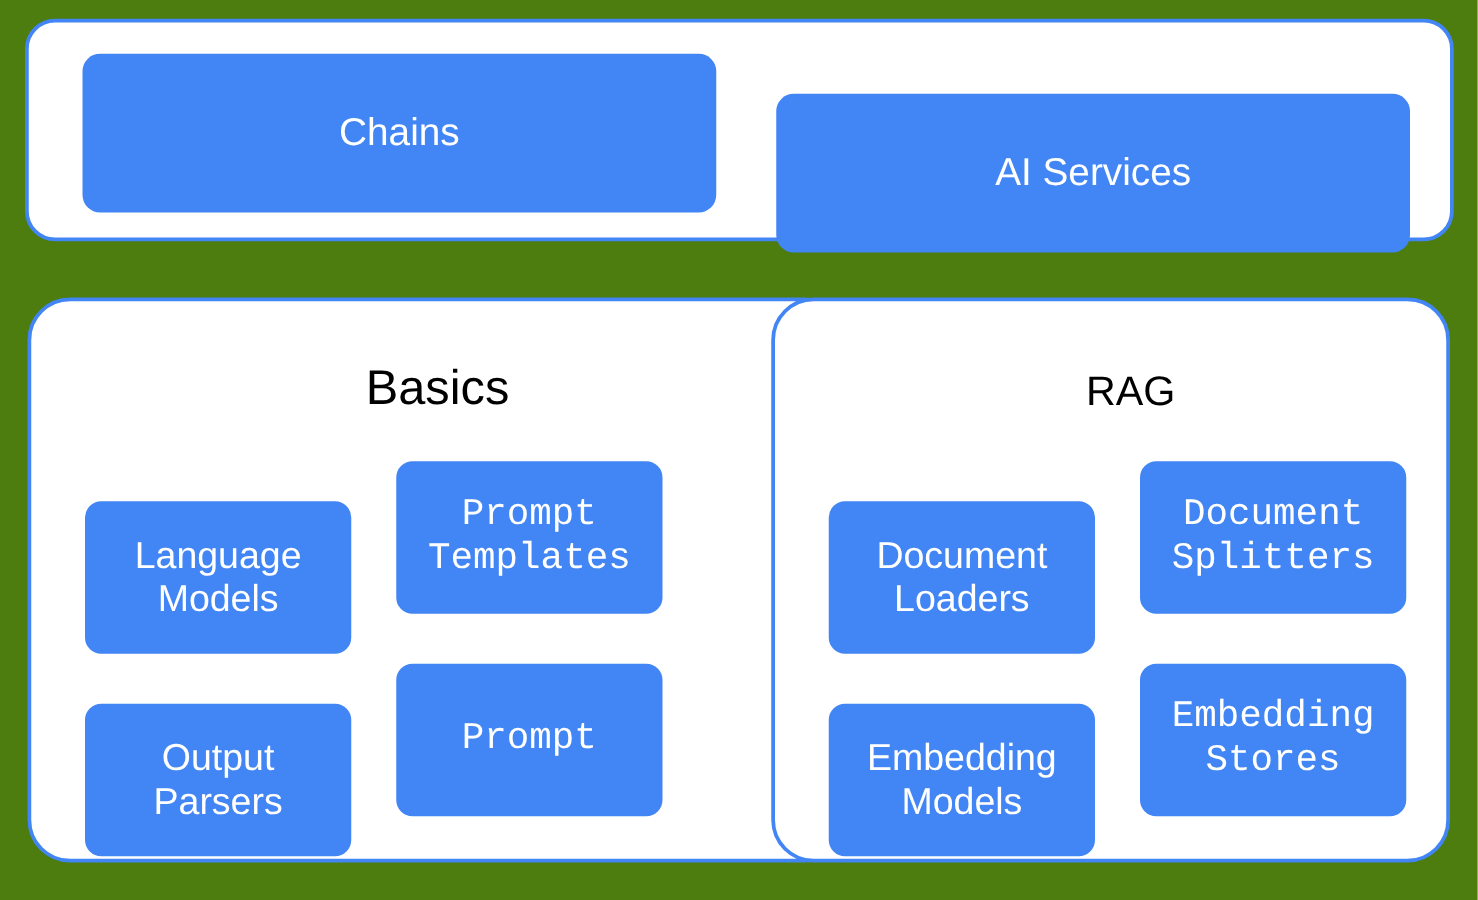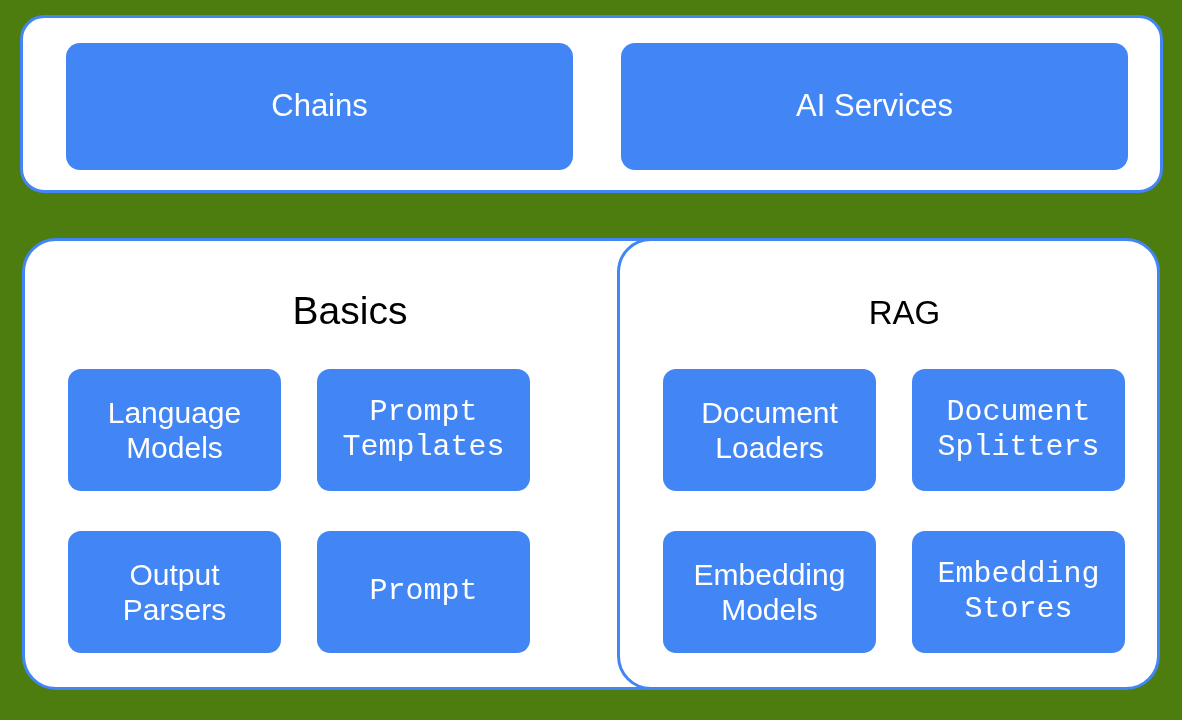--- a/index.html
+++ b/index.html
@@ -97,30 +97,30 @@
   }
 
   
   .card-wide {
     top: 25px;
     width: 507px;
     height: 127px;
     border-radius: 14px;
   }
   .card-chains  { left: 43px; }
-  .card-ai      { left: 598px; }
+  .card-ai      { left: 598px; margin-top: 32px; }
   .card-wide .card-label { font-size: 31px; }
 
   
   .card-small {
     width: 213px;
     height: 122px;
     border-radius: 13px;
   }
-  .col-1 { left: 43px; }
+  .col-1 { left: 43px; margin-top: 32px; }
   .col-2 { left: 292px; font-family: Liberation Mono, monospace; }
   .row-1 { top: 128px; }
   .row-2 { top: 290px; }
 
   
 </style>
 </head>
 <body>
 
 <div class="canvas">

